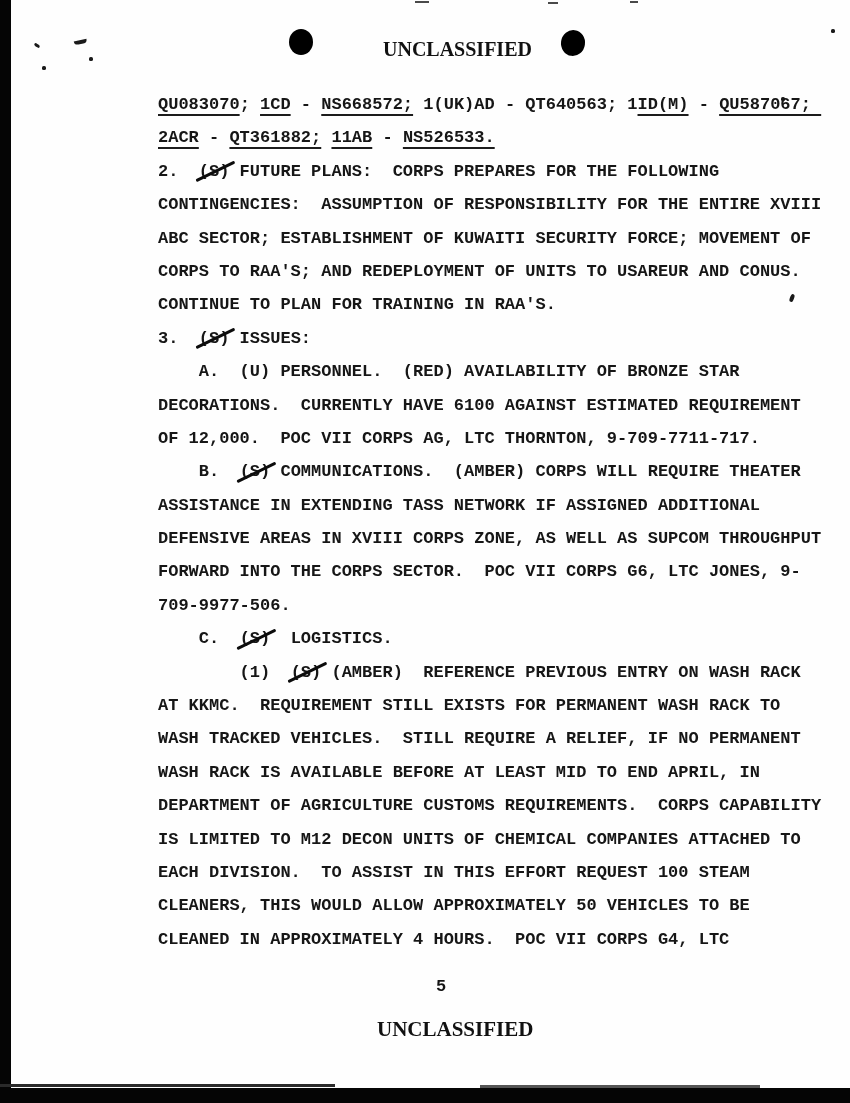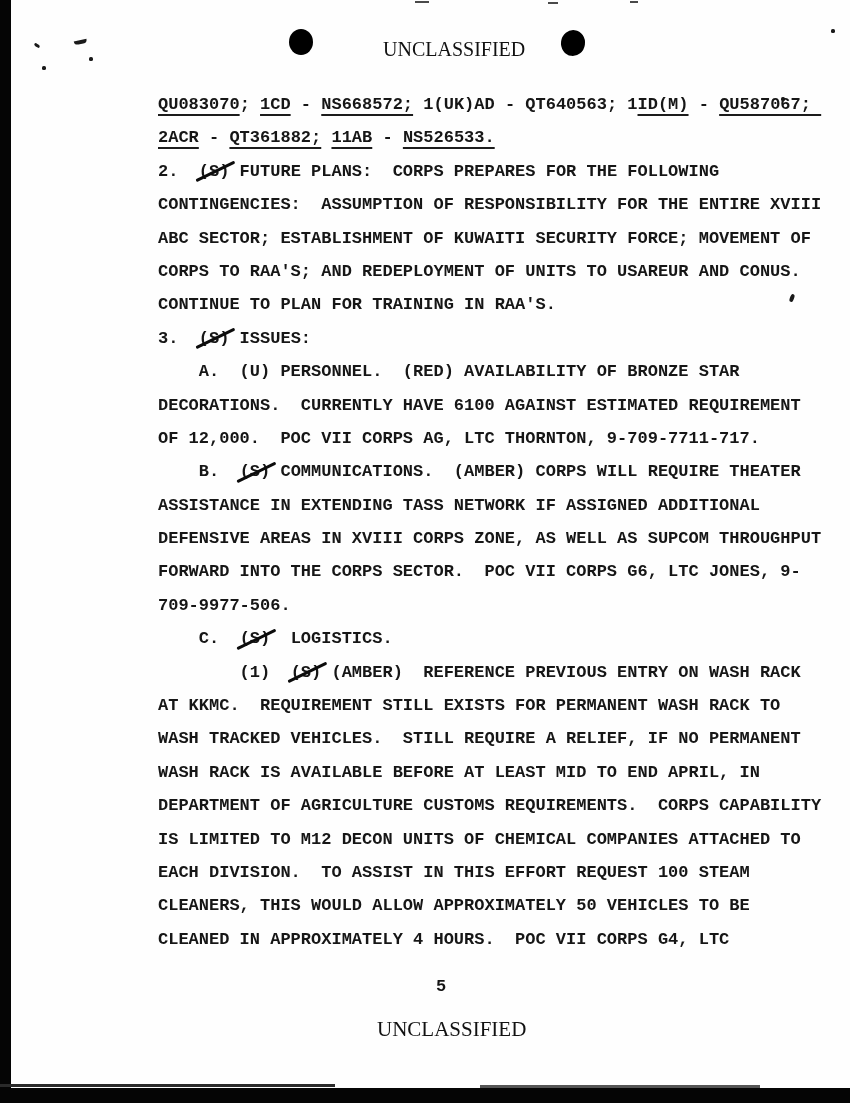--- a/index.html
+++ b/index.html
@@ -36,21 +36,21 @@
     width: 24px; height: 26px;
     background: #000;
     border-radius: 50%;
   }
   .punch-left { left: 289px; top: 29px; }
   .punch-right { left: 561px; top: 30px; transform: rotate(8deg); }
   
   .banner {
     position: absolute;
     font-family: "Liberation Serif", serif;
-    font-weight: normal;
+    font-weight: bold;
     font-size: 20px;
     letter-spacing: 0px;
     color: #111;
     white-space: nowrap;
   }
   .banner-top { left: 383px; top: 38px; }
   .banner-bottom { left: 377px; top: 1017px; font-size: 21px; }
   .page-number {
     position: absolute;
     left: 436px; top: 977px;

